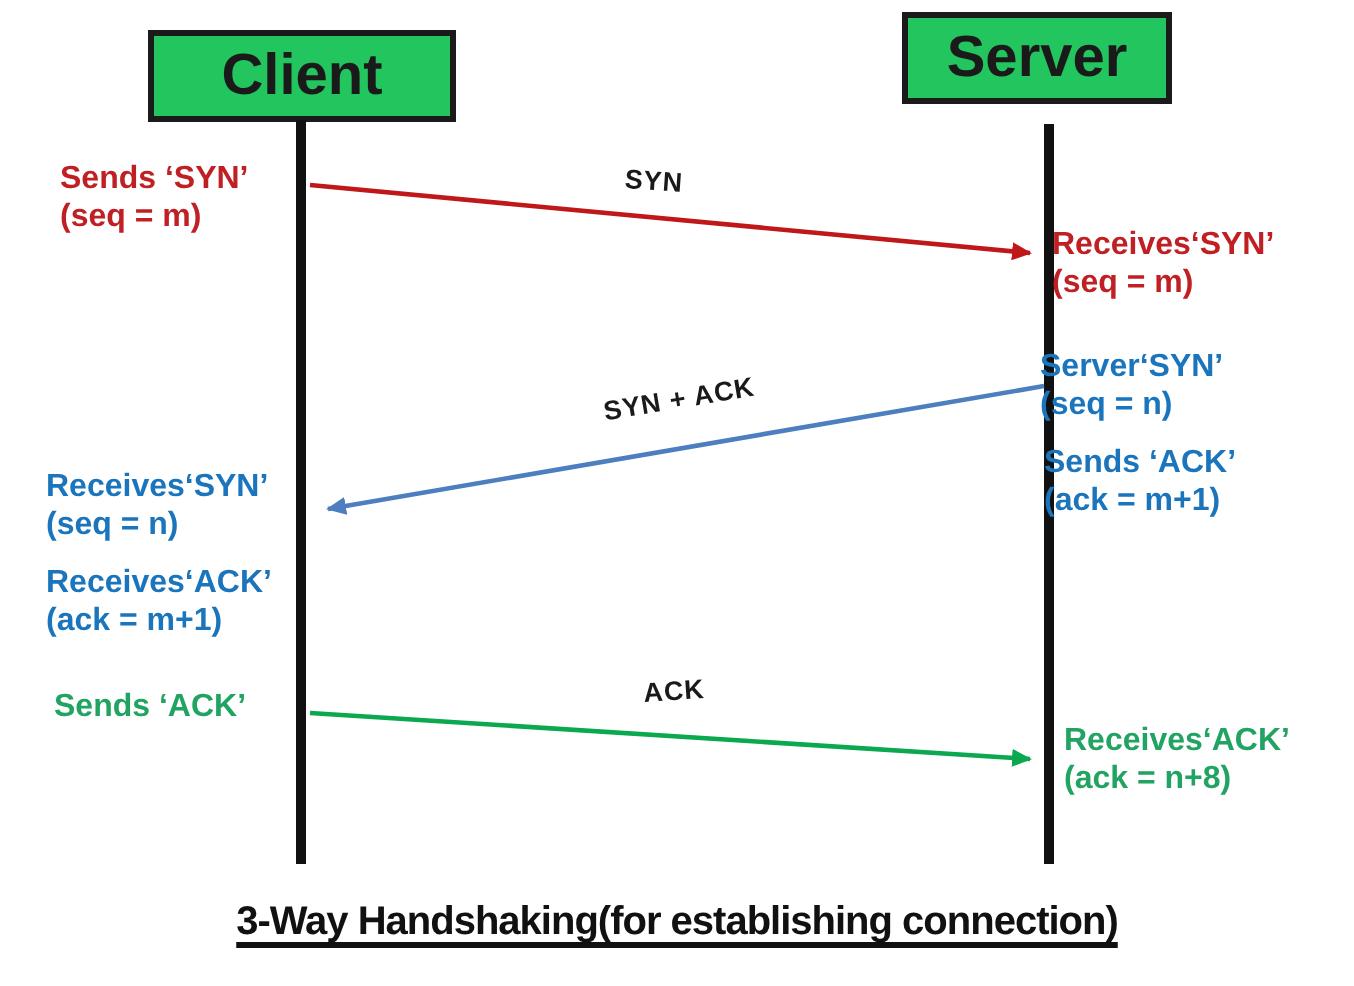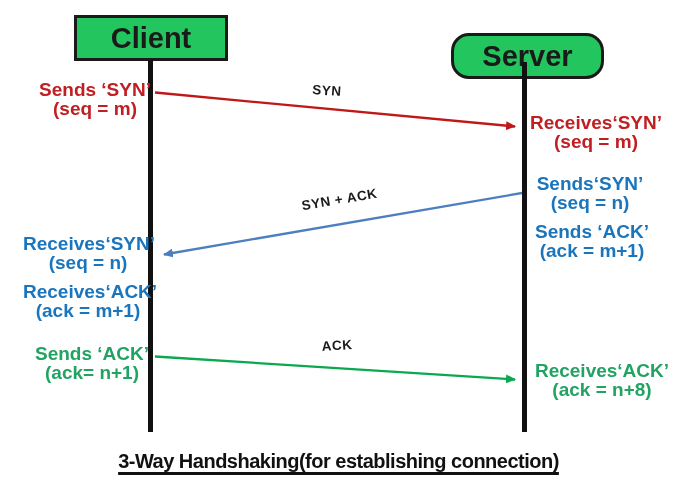--- a/index.html
+++ b/index.html
@@ -21,21 +21,21 @@
     border: 3px solid #1a1a1a;
     display: flex;
     align-items: center;
     justify-content: center;
     font-weight: bold;
     font-size: 29px;
     color: #1a1a1a;
     box-sizing: border-box;
   }
   .node-box.client { left: 74px; top: 15px; width: 154px; height: 46px; }
-  .node-box.server { left: 451px; top: 33px; width: 153px; height: 46px; border-radius: 18px; }
+  .node-box.server { left: 451px; top: 6px; width: 135px; height: 46px; }
   .lifeline {
     position: absolute;
     width: 5px;
     background: #111111;
   }
   .lifeline.client { left: 148px; top: 60px; height: 372px; }
   .lifeline.server { left: 522px; top: 62px; height: 370px; }
   svg.arrows {
     position: absolute;
     left: 0; top: 0;
@@ -50,23 +50,22 @@
     text-align: center;
     letter-spacing: 0.5px;
     white-space: nowrap;
   }
   .msg-label.syn     { left: 302px; top: 83px;  width: 50px; transform: rotate(4deg); }
   .msg-label.synack  { left: 292px; top: 192px; width: 95px; transform: rotate(-9.5deg); }
   .msg-label.ack     { left: 311px; top: 338px; width: 52px; transform: rotate(-4deg); }
   .ann {
     position: absolute;
     font-weight: bold;
-    font-size: 19px;
+    font-size: 16px;
     line-height: 19px;
-    text-align: center;
     white-space: nowrap;
   }
   .ann.red   { color: #c02023; }
   .ann.blue  { color: #1b75bc; }
   .ann.green { color: #21a362; }
   .ann.c-red    { left: 30px;  top: 80px;  width: 130px; }
   .ann.c-blue1  { left: 23px;  top: 234px; width: 130px; }
   .ann.c-blue2  { left: 23px;  top: 282px; width: 130px; }
   .ann.c-green  { left: 27px;  top: 344px; width: 130px; }
   .ann.s-red    { left: 526px; top: 113px; width: 140px; }
@@ -132,29 +131,28 @@
   <div class="ann blue c-blue1">
     <div>Receives‘SYN’</div>
     <div>(seq = n)</div>
   </div>
   <div class="ann blue c-blue2">
     <div>Receives‘ACK’</div>
     <div>(ack = m+1)</div>
   </div>
   <div class="ann green c-green">
     <div>Sends ‘ACK’</div>
-    <div>(ack= n+1)</div>
   </div>
 
   <div class="ann red s-red">
     <div>Receives‘SYN’</div>
     <div>(seq = m)</div>
   </div>
   <div class="ann blue s-blue1">
-    <div>Sends‘SYN’</div>
+    <div>Server‘SYN’</div>
     <div>(seq = n)</div>
   </div>
   <div class="ann blue s-blue2">
     <div>Sends ‘ACK’</div>
     <div>(ack = m+1)</div>
   </div>
   <div class="ann green s-green">
     <div>Receives‘ACK’</div>
     <div>(ack = n+8)</div>
   </div>

